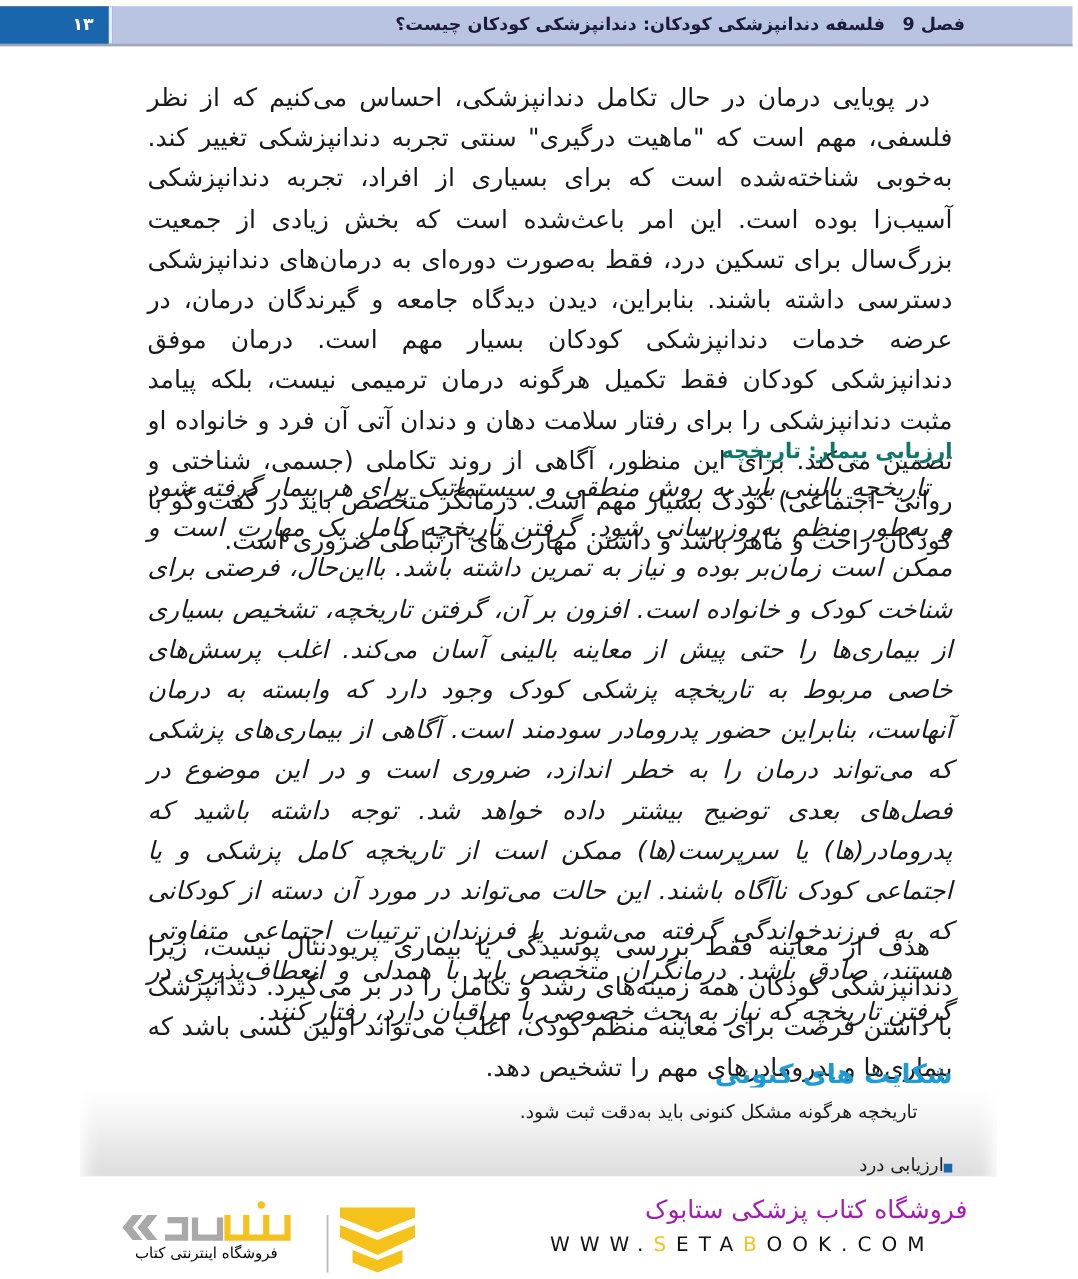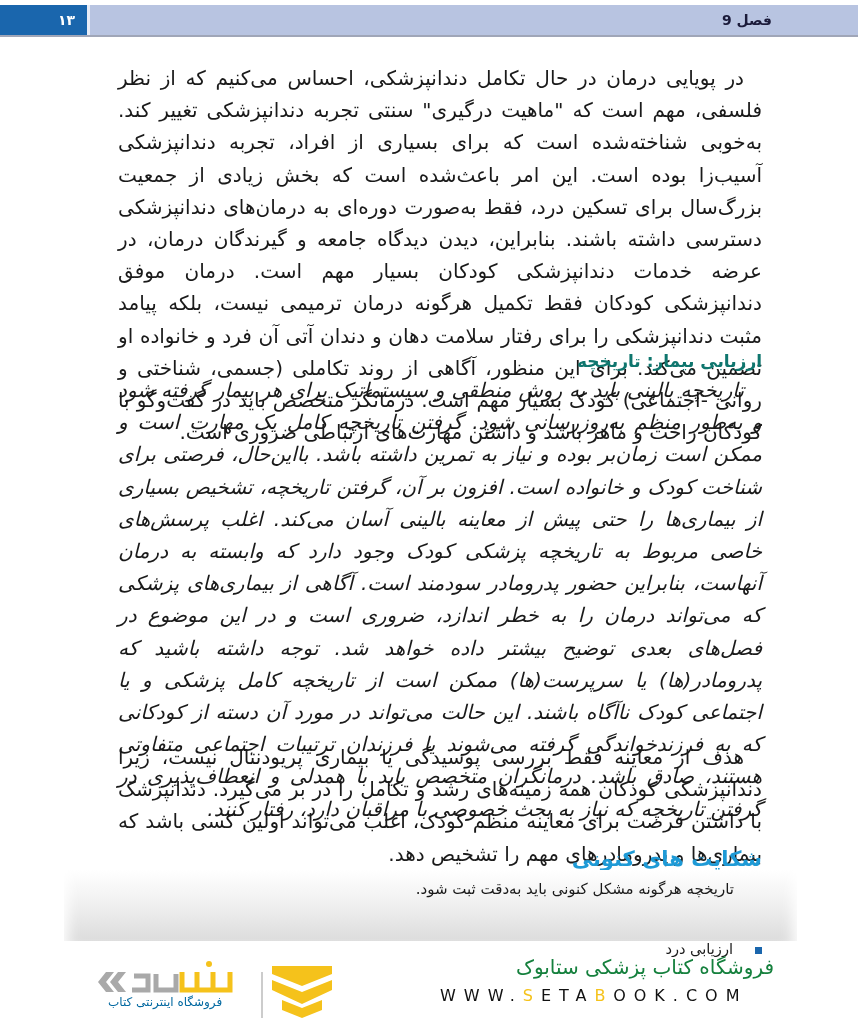--- a/index.html
+++ b/index.html
@@ -40,43 +40,44 @@
   .box {
     position: absolute; left: 64px; top: 870px; width: 733px; height: 71px;
     background: linear-gradient(to bottom, #ffffff 0%, #f1f1f1 45%, #dcdcdc 100%);
     box-shadow: inset 14px 0 14px -10px #ffffff, inset -14px 0 14px -10px #ffffff;
   }
   .box-text {
     position: absolute; right: 128px; top: 880px; direction: rtl; font-size: 15px; margin: 0;
   }
   .bullet-row {
     position: absolute; right: 100px; top: 924px; direction: rtl; height: 17px; overflow: hidden;
-    font-size: 14.6px; display: flex; align-items: flex-start; gap: 22px; margin-top: 16px;
+    font-size: 14.6px; display: flex; align-items: flex-start; gap: 0;
   }
   .bullet-sq { width: 7px; height: 7px; background: #1a66ad; margin-top: 7px; }
   .footer-shop {
-    position: absolute; right: 88px; top: 955px; direction: rtl; font-size: 20px; color: #15803d;
+    position: absolute; right: 88px; top: 955px; direction: rtl; font-size: 20px; color: #a21caf;
   }
   .footer-url {
     position: absolute; left: 440px; top: 986px; font-family: "DejaVu Sans", sans-serif;
     font-size: 16px; letter-spacing: 8px; color: #111;
   }
   .footer-url .hl { color: #f5c21b; }
   .logo { position: absolute; left: 96px; top: 950px; width: 250px; height: 70px; }
   .logo-sub {
-    position: absolute; left: 108px; top: 995px; direction: rtl; font-size: 12px; color: #0369a1;
+    position: absolute; left: 108px; top: 995px; direction: rtl; font-size: 12px; color: #000000;
   }
 </style>
 </head>
 <body>
 
 <div class="header">
   <div class="page-num">۱۳</div>
   <div class="running-title">
     <span>فصل 9</span>
+    <span>فلسفه دندانپزشکی کودکان: دندانپزشکی کودکان چیست؟</span>
   </div>
 </div>
 
 <p id="p1" class="content para">در پویایی درمان در حال تکامل دندانپزشکی، احساس می‌کنیم که از نظر فلسفی، مهم است که "ماهیت درگیری" سنتی تجربه دندانپزشکی تغییر کند. به‌خوبی شناخته‌شده است که برای بسیاری از افراد، تجربه دندانپزشکی آسیب‌زا بوده است. این امر باعث‌شده است که بخش زیادی از جمعیت بزرگ‌سال برای تسکین درد، فقط به‌صورت دوره‌ای به درمان‌های دندانپزشکی دسترسی داشته باشند. بنابراین، دیدن دیدگاه جامعه و گیرندگان درمان، در عرضه خدمات دندانپزشکی کودکان بسیار مهم است. درمان موفق دندانپزشکی کودکان فقط تکمیل هرگونه درمان ترمیمی نیست، بلکه پیامد مثبت دندانپزشکی را برای رفتار سلامت دهان و دندان آتی آن فرد و خانواده او تضمین می‌کند. برای این منظور، آگاهی از روند تکاملی (جسمی، شناختی و روانی -اجتماعی) کودک بسیار مهم است. درمانگر متخصص باید در گفت‌وگو با کودکان راحت و ماهر باشد و داشتن مهارت‌های ارتباطی ضروری است.</p>
 
 <h2 class="h-red">ارزیابی بیمار: تاریخچه</h2>
 
 <p id="p2" class="content para">تاریخچه بالینی باید به روش منطقی و سیستماتیک برای هر بیمار گرفته شود و به‌طور منظم به‌روزرسانی شود. گرفتن تاریخچه کامل یک مهارت است و ممکن است زمان‌بر بوده و نیاز به تمرین داشته باشد. بااین‌حال، فرصتی برای شناخت کودک و خانواده است. افزون بر آن، گرفتن تاریخچه، تشخیص بسیاری از بیماری‌ها را حتی پیش از معاینه بالینی آسان می‌کند. اغلب پرسش‌های خاصی مربوط به تاریخچه پزشکی کودک وجود دارد که وابسته به درمان آنهاست، بنابراین حضور پدرومادر سودمند است. آگاهی از بیماری‌های پزشکی که می‌تواند درمان را به خطر اندازد، ضروری است و در این موضوع در فصل‌های بعدی توضیح بیشتر داده خواهد شد. توجه داشته باشید که پدرومادر(ها) یا سرپرست(ها) ممکن است از تاریخچه کامل پزشکی و یا اجتماعی کودک ناآگاه باشند. این حالت می‌تواند در مورد آن دسته از کودکانی که به فرزندخواندگی گرفته می‌شوند یا فرزندان ترتیبات اجتماعی متفاوتی هستند، صادق باشد. درمانگران متخصص باید با همدلی و انعطاف‌پذیری در گرفتن تاریخچه که نیاز به بحث خصوصی با مراقبان دارد، رفتار کنند.</p>
 
 <p id="p3" class="content para">هدف از معاینه فقط بررسی پوسیدگی یا بیماری پریودنتال نیست، زیرا دندانپزشکی کودکان همه زمینه‌های رشد و تکامل را در بر می‌گیرد. دندانپزشک با داشتن فرصت برای معاینه منظم کودک، اغلب می‌تواند اولین کسی باشد که بیماری‌ها و پدرومادر‌های مهم را تشخیص دهد.</p>

